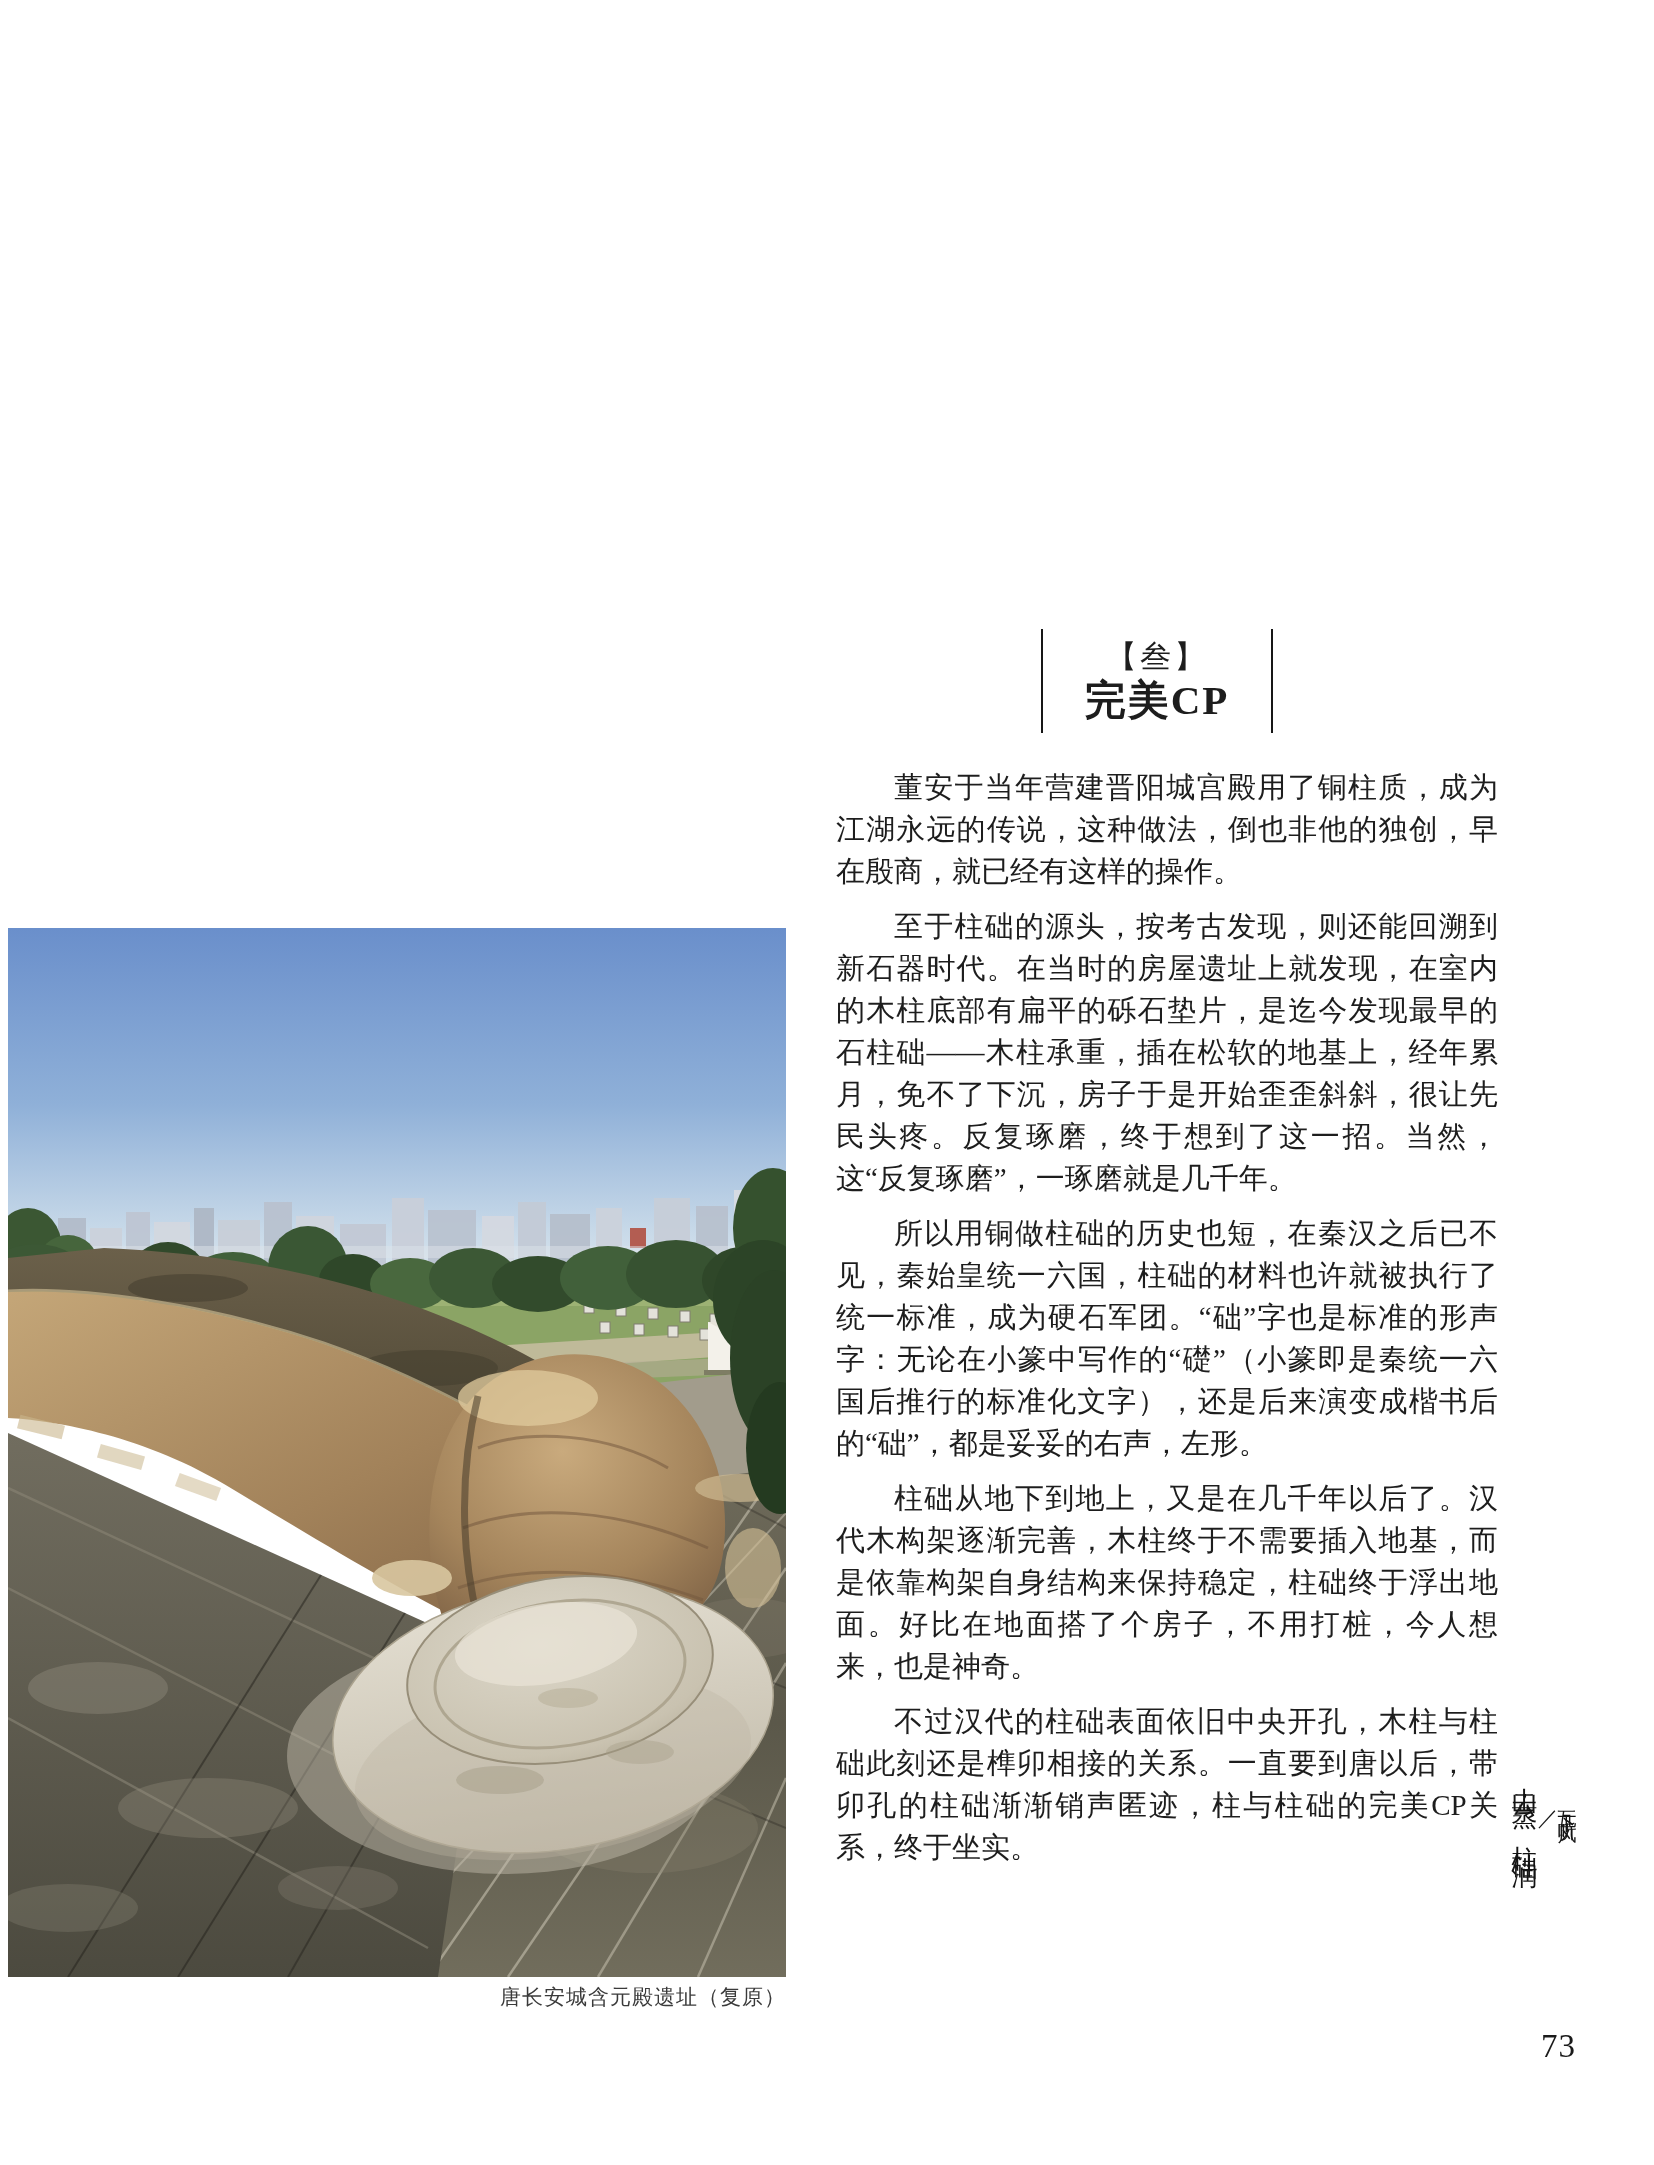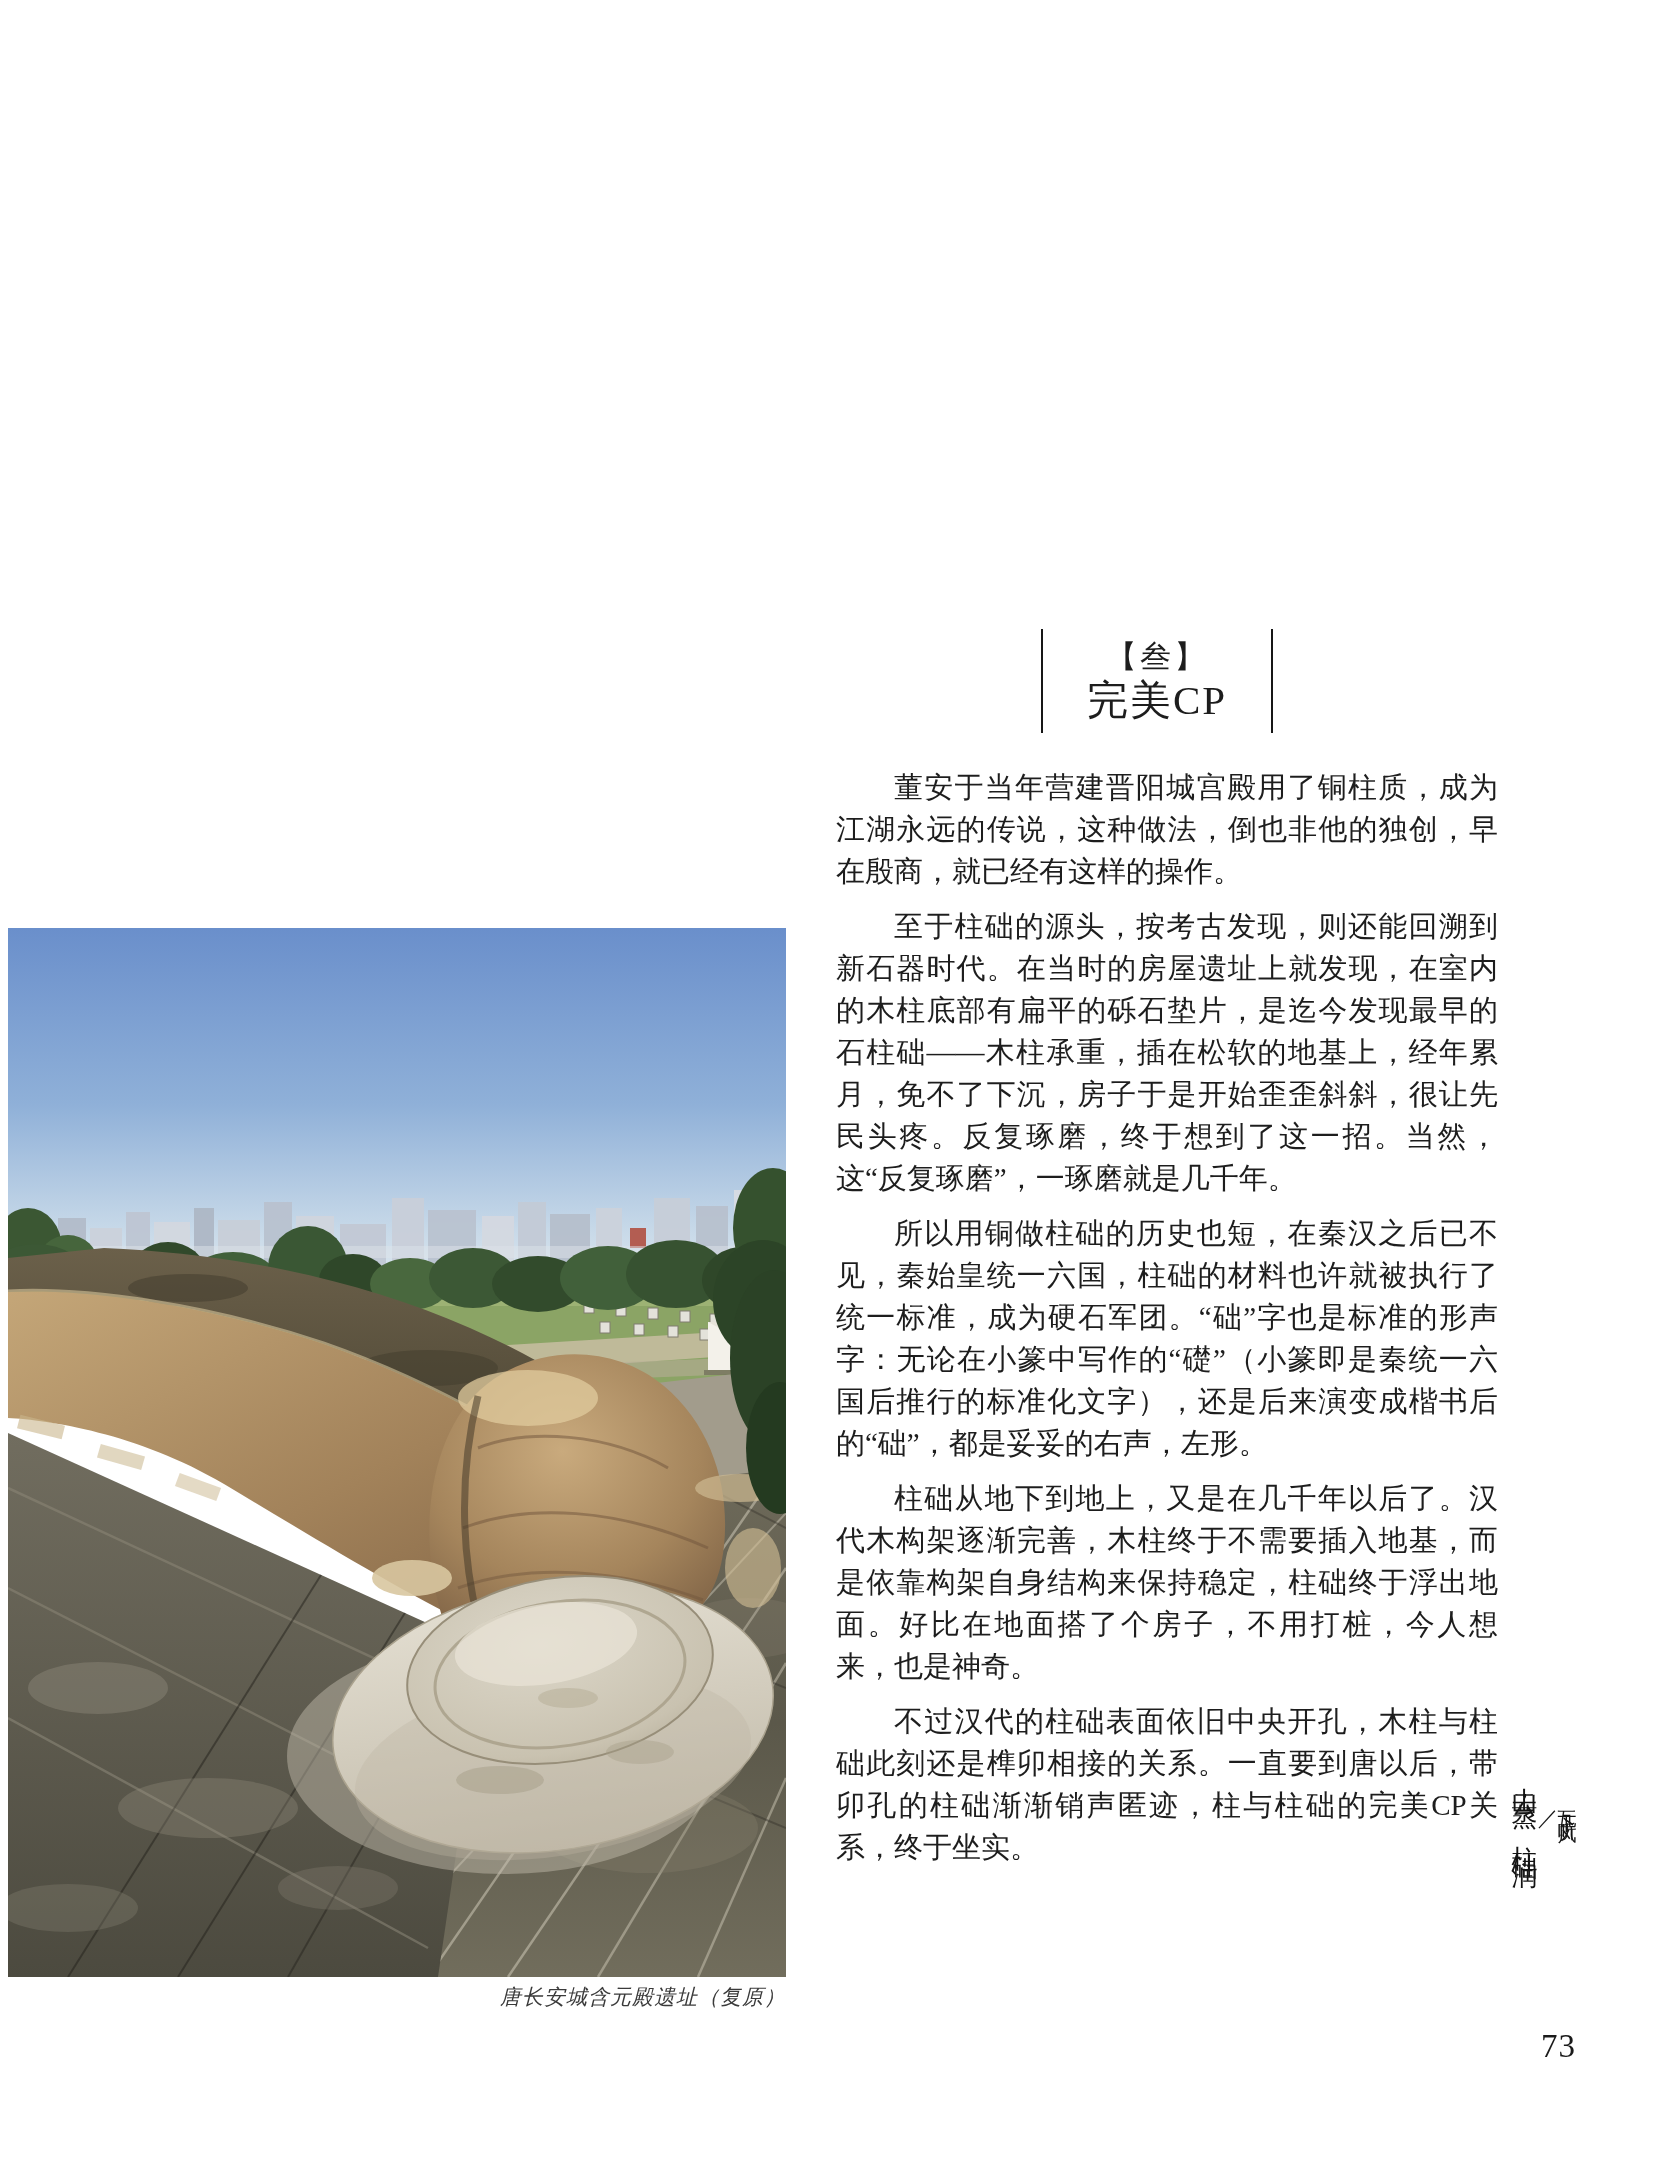--- a/index.html
+++ b/index.html
@@ -9,34 +9,34 @@
     overflow:hidden;margin:0 auto;
   }
   
   .sec-header{
     position:absolute;left:1041px;top:629px;width:228px;height:104px;
     border-left:2px solid #161616;border-right:2px solid #161616;
     display:flex;flex-direction:column;align-items:center;justify-content:center;
     gap:8px;text-align:center;
   }
   .sec-label{font-size:31px;letter-spacing:3px;line-height:1;}
-  .sec-title{font-size:41px;font-weight:400;letter-spacing:2px;line-height:1;}
+  .sec-title{font-size:41px;font-weight:700;letter-spacing:2px;line-height:1;}
   
   .article{
     position:absolute;left:836px;top:766px;width:662px;
     font-size:29px;line-height:42px;text-align:justify;
   }
   .article p{margin:0 0 13px 0;text-indent:2em;}
   
   .photo{position:absolute;left:8px;top:928px;width:778px;height:1049px;}
   .photo svg{display:block;width:100%;height:100%;}
   .photo-caption{
     position:absolute;top:1983px;right:868px;
     font-family:"Liberation Sans","DejaVu Sans",sans-serif;
-    font-size:21px;color:#3a3a3a;letter-spacing:1px;white-space:nowrap;font-style:italic;
+    font-size:21px;color:#3a3a3a;letter-spacing:1px;white-space:nowrap;
   }
   
   .running-head{
     position:absolute;left:1537px;top:1763px;width:40px;
     writing-mode:vertical-rl;text-orientation:upright;
     color:#141414;display:flex;flex-direction:column;align-items:center;
     line-height:1;
   }
   .rh-small{font-size:19px;letter-spacing:5px;}
   .rh-sep{font-size:21px;letter-spacing:2px;margin:4px 0;}

